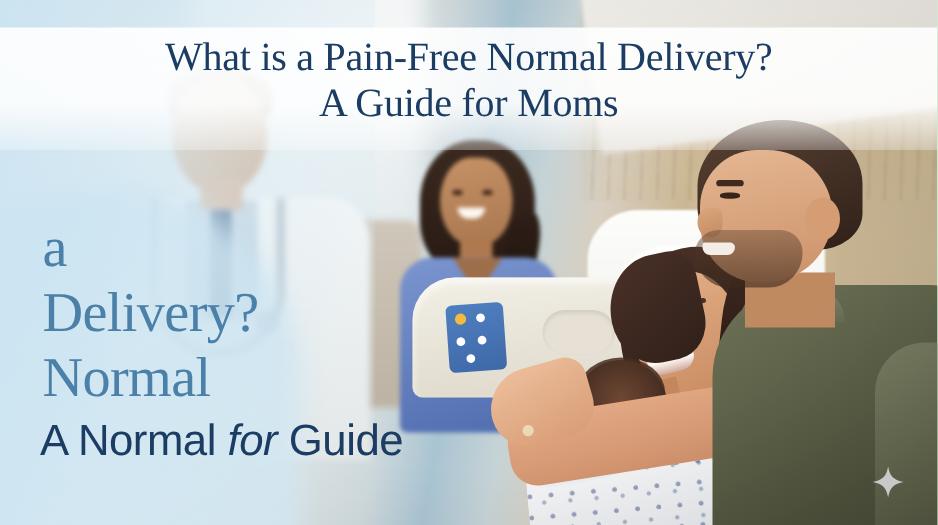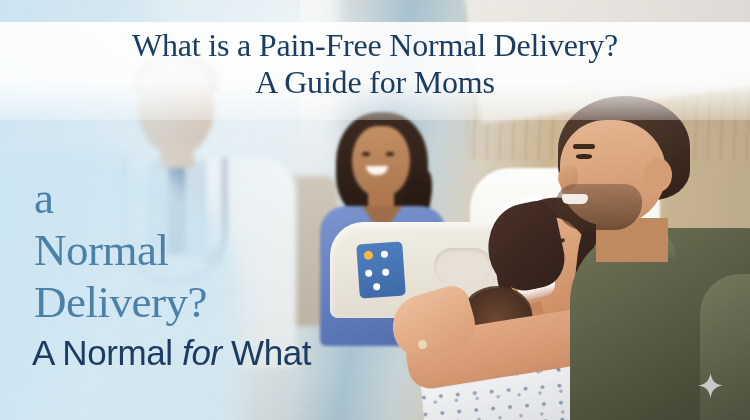--- a/index.html
+++ b/index.html
@@ -392,23 +392,23 @@
   <div class="blue-wash"></div>
   <div class="headband"></div>
 
   <div class="headline">
     <span>What is a Pain-Free Normal Delivery?</span>
     <span class="l2">A Guide for Moms</span>
   </div>
 
   <div class="bigtext">
     <span>a</span>
+    <span>Delivery?</span>
     <span>Normal</span>
-    <span>Delivery?</span>
   </div>
 
-  <div class="subline"><span>A Normal </span><em>for</em><span> What</span></div>
+  <div class="subline"><span>A Normal </span><em>for</em><span> Guide</span></div>
 
   <svg class="sparkle" viewBox="0 0 24 24">
     <path d="M12 0 C13.2 7.6 16.4 10.8 24 12 C16.4 13.2 13.2 16.4 12 24 C10.8 16.4 7.6 13.2 0 12 C7.6 10.8 10.8 7.6 12 0 Z" fill="#c9c9c9"></path>
   </svg>
 
 </div>
 
 </body></html>

